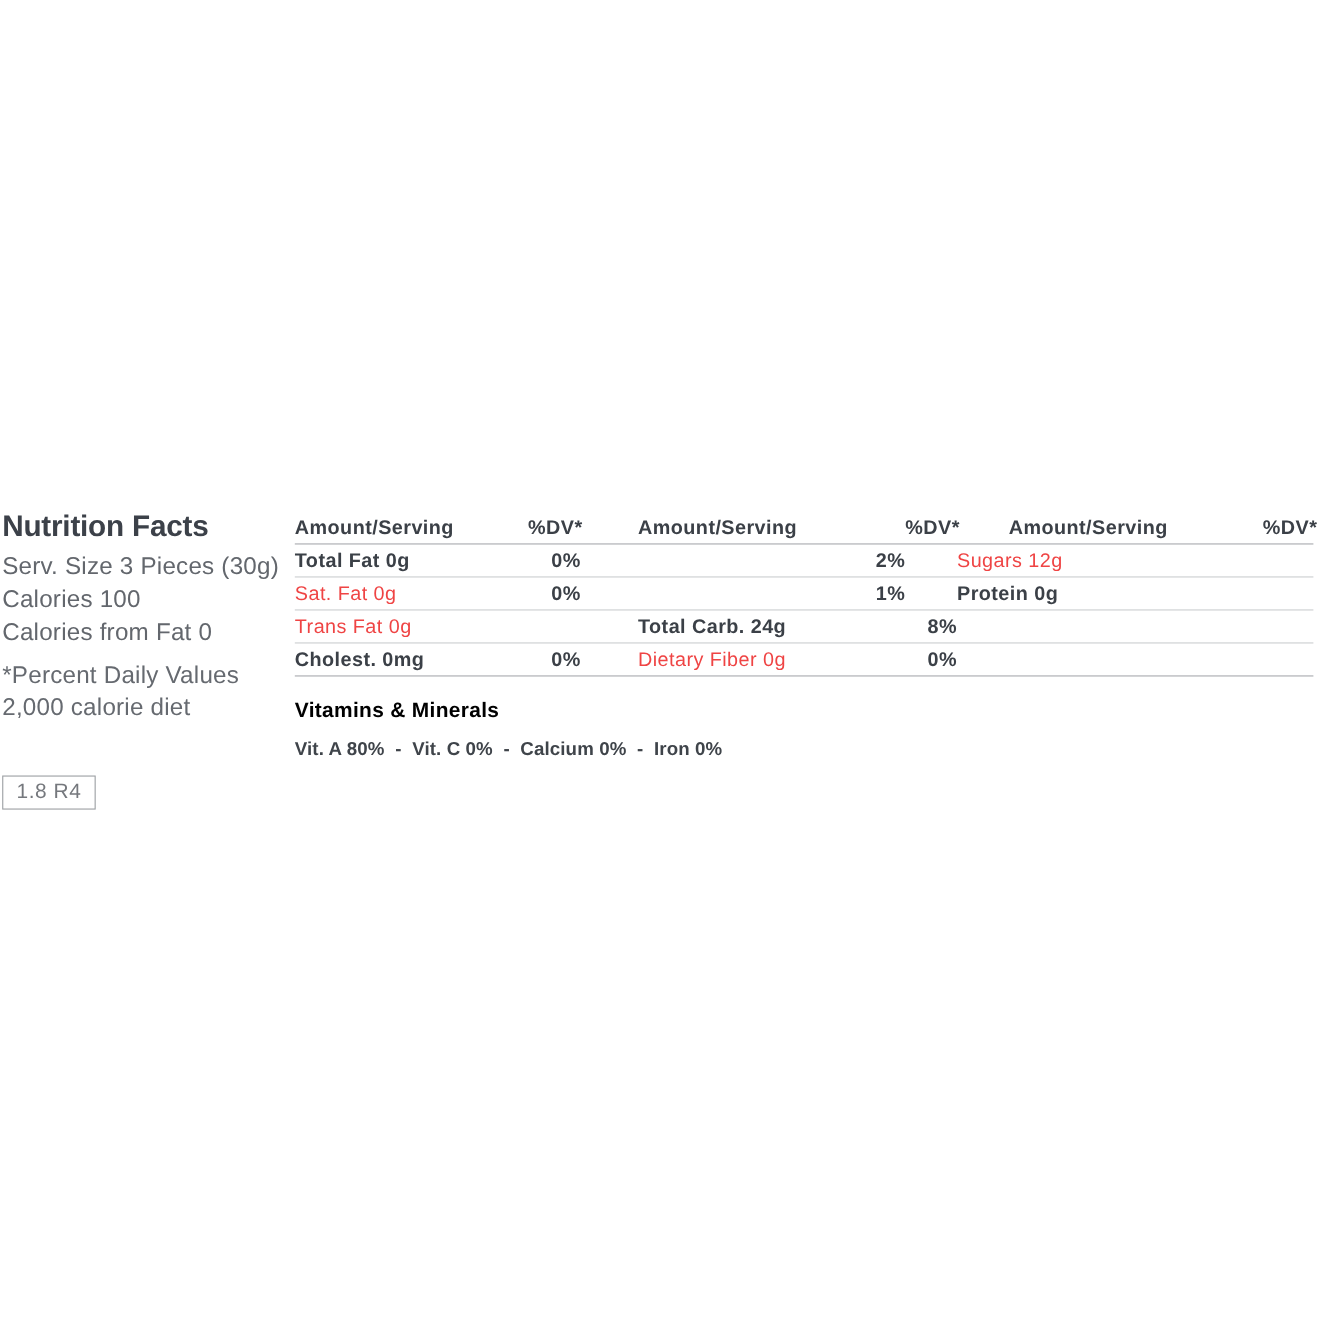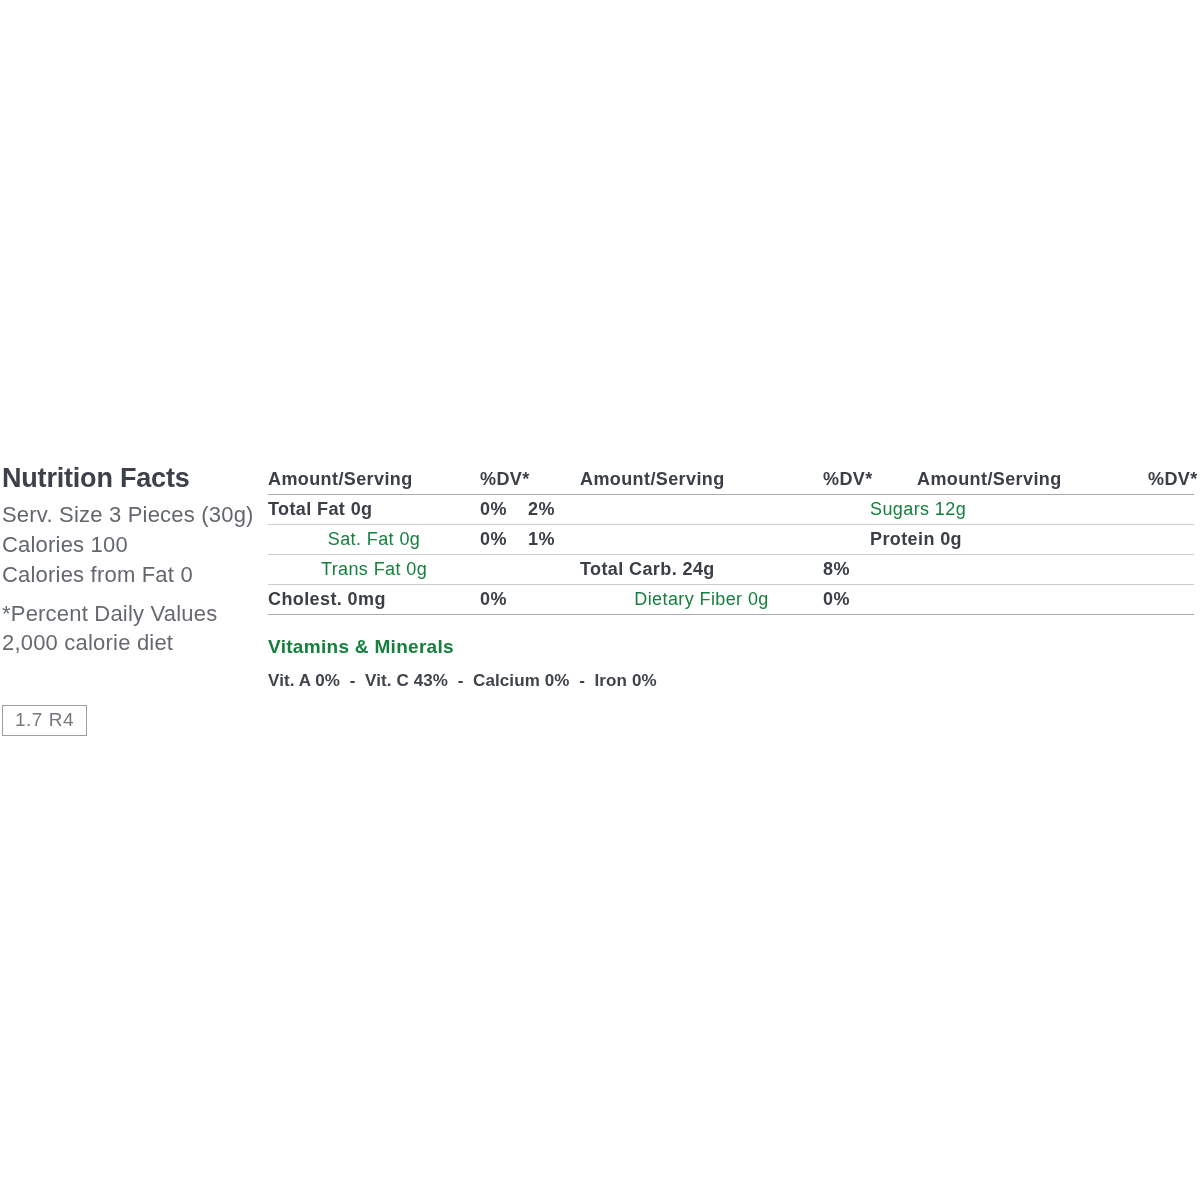--- a/index.html
+++ b/index.html
@@ -48,29 +48,29 @@
     border-bottom: 1.5px solid #a7aaae;
   }
   .nf-row.header .cell { padding-bottom: 4px; }
   .nf-row.last { border-bottom: 1.5px solid #a7aaae; }
   .cell {
     font-size: 18px; letter-spacing: 0.4px; white-space: nowrap;
     overflow: visible;
   }
   .cell.lbl2 { padding-left: 52px; }
   .cell.lbl3 { padding-left: 47px; }
-  .cell.dv { }
+  .cell.dv { text-align: right; }
   .b  { font-weight: 700; }
-  .m  { font-weight: 400; color: #15803d; text-align: center; }
+  .m  { font-weight: 400; color: #ef4444; }
 
   
   .vit-heading {
     margin-top: 21px;
     font-size: 19px; font-weight: 700; letter-spacing: 0.3px;
-    color: #15803d; line-height: 22px;
+    color: #000000; line-height: 22px;
   }
   .vit-line {
     margin-top: 11px;
     font-size: 17px; font-weight: 700; letter-spacing: 0.1px;
     color: #3f444a; line-height: 24px;
     white-space: pre;
   }
 </style>
 </head>
 <body>
@@ -81,21 +81,21 @@
   <div>Serv. Size 3 Pieces (30g)</div>
   <div>Calories 100</div>
   <div>Calories from Fat 0</div>
 </div>
 
 <div class="nf-footnote">
   <div>*Percent Daily Values</div>
   <div>2,000 calorie diet</div>
 </div>
 
-<div class="nf-version">1.7 R4</div>
+<div class="nf-version">1.8 R4</div>
 
 <div class="nf-table">
 
   <div class="nf-row header">
     <div class="cell b">Amount/Serving</div>
     <div class="cell b dv">%DV*</div>
     <div class="cell b lbl2">Amount/Serving</div>
     <div class="cell b dv">%DV*</div>
     <div class="cell b lbl3">Amount/Serving</div>
     <div class="cell b dv">%DV*</div>
@@ -129,15 +129,15 @@
   <div class="nf-row last">
     <div class="cell b">Cholest. 0mg</div>
     <div class="cell b dv">0%</div>
     <div class="cell m lbl2">Dietary Fiber 0g</div>
     <div class="cell b dv">0%</div>
     <div class="cell m lbl3"></div>
     <div class="cell b dv"></div>
   </div>
 
   <div class="vit-heading">Vitamins &amp; Minerals</div>
-  <div class="vit-line">Vit. A 0%  -  Vit. C 43%  -  Calcium 0%  -  Iron 0%</div>
+  <div class="vit-line">Vit. A 80%  -  Vit. C 0%  -  Calcium 0%  -  Iron 0%</div>
 
 </div>
 
 </body></html>

